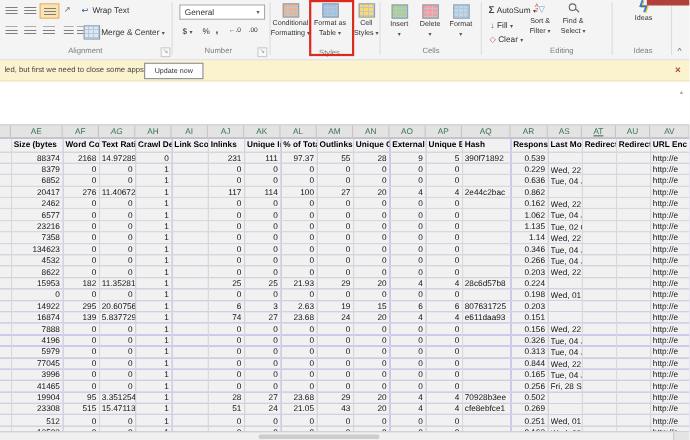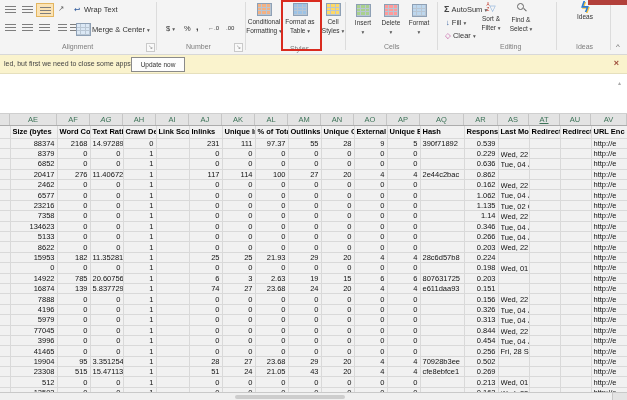--- a/index.html
+++ b/index.html
@@ -108,20 +108,24 @@
       </span>
     <span class="chip" style="left:66px;top:21px;">
         <span class="bars sm"></span>
       </span>
     <span class="mtbl t-mc" style="position:absolute;left:76px;top:23px;"></span>
     <span class="btxt" style="left:92px;top:25px;"><span>Merge &amp; Center</span> <span class="dd">▾</span></span>
     <span class="grouplabel" style="left:62px;">Alignment</span>
     <span class="launcher" style="left:146px;">↘</span>
     <div class="vsep" style="left:156px;"></div>
 
+    <div class="numfmt">
+      <span>General</span>
+      <span class="dd">▾</span>
+    </div>
     <span class="btxt" style="left:166px;top:24px;"><span>$</span> <span class="dd">▾</span></span>
     <span class="btxt" style="left:184px;top:24px;">%</span>
     <span class="btxt" style="left:196px;top:22px;font-weight:bold;font-size:9px;">,</span>
     <span class="btxt" style="left:208px;top:25px;font-size:6px;">←.0</span>
     <span class="btxt" style="left:226px;top:25px;font-size:6px;">.00</span>
     <span class="grouplabel" style="left:186px;">Number</span>
     <span class="launcher" style="left:234px;">↘</span>
     <div class="vsep" style="left:245px;"></div>
 
     <div class="bigbtn" style="left:246px;top:3px;width:36px;">
@@ -464,21 +468,21 @@
             <td class="c-r">0.346</td>
             <td class="ovf">
               <span class="ov">Tue, 04 Jun 2019 10:04:56 GMT</span>
             </td>
             <td></td>
             <td></td>
             <td>http://e</td>
           </tr>
           <tr class="r">
             <td></td>
-            <td class="c-r">5133</td>
+            <td class="c-r">4532</td>
             <td class="c-r">0</td>
             <td class="c-r">0</td>
             <td class="c-r">1</td>
             <td class="c-r"></td>
             <td class="c-r">0</td>
             <td class="c-r">0</td>
             <td class="c-r">0</td>
             <td class="c-r">0</td>
             <td class="c-r">0</td>
             <td class="c-r">0</td>
@@ -557,21 +561,21 @@
             <td class="ovf">
               <span class="ov">Wed, 01 Feb 2017 01:11:25 GMT</span>
             </td>
             <td></td>
             <td></td>
             <td>http://e</td>
           </tr>
           <tr class="r">
             <td></td>
             <td class="c-r">14922</td>
-            <td class="c-r">785</td>
+            <td class="c-r">295</td>
             <td class="c-r">20.60756</td>
             <td class="c-r">1</td>
             <td class="c-r"></td>
             <td class="c-r">6</td>
             <td class="c-r">3</td>
             <td class="c-r">2.63</td>
             <td class="c-r">19</td>
             <td class="c-r">15</td>
             <td class="c-r">6</td>
             <td class="c-r">6</td>
@@ -707,21 +711,21 @@
             <td class="c-r">1</td>
             <td class="c-r"></td>
             <td class="c-r">0</td>
             <td class="c-r">0</td>
             <td class="c-r">0</td>
             <td class="c-r">0</td>
             <td class="c-r">0</td>
             <td class="c-r">0</td>
             <td class="c-r">0</td>
             <td></td>
-            <td class="c-r">0.454</td>
+            <td class="c-r">0.165</td>
             <td class="ovf">
               <span class="ov">Tue, 04 Jun 2019 09:50:43 GMT</span>
             </td>
             <td></td>
             <td></td>
             <td>http://e</td>
           </tr>
           <tr class="r">
             <td></td>
             <td class="c-r">41465</td>
@@ -799,21 +803,21 @@
             <td class="c-r">1</td>
             <td class="c-r"></td>
             <td class="c-r">0</td>
             <td class="c-r">0</td>
             <td class="c-r">0</td>
             <td class="c-r">0</td>
             <td class="c-r">0</td>
             <td class="c-r">0</td>
             <td class="c-r">0</td>
             <td></td>
-            <td class="c-r">0.213</td>
+            <td class="c-r">0.251</td>
             <td class="ovf">
               <span class="ov">Wed, 01 Feb 2017 01:11:25 GMT</span>
             </td>
             <td></td>
             <td></td>
             <td>http://e</td>
           </tr>
           <tr class="r">
             <td></td>
             <td class="c-r">12503</td>

